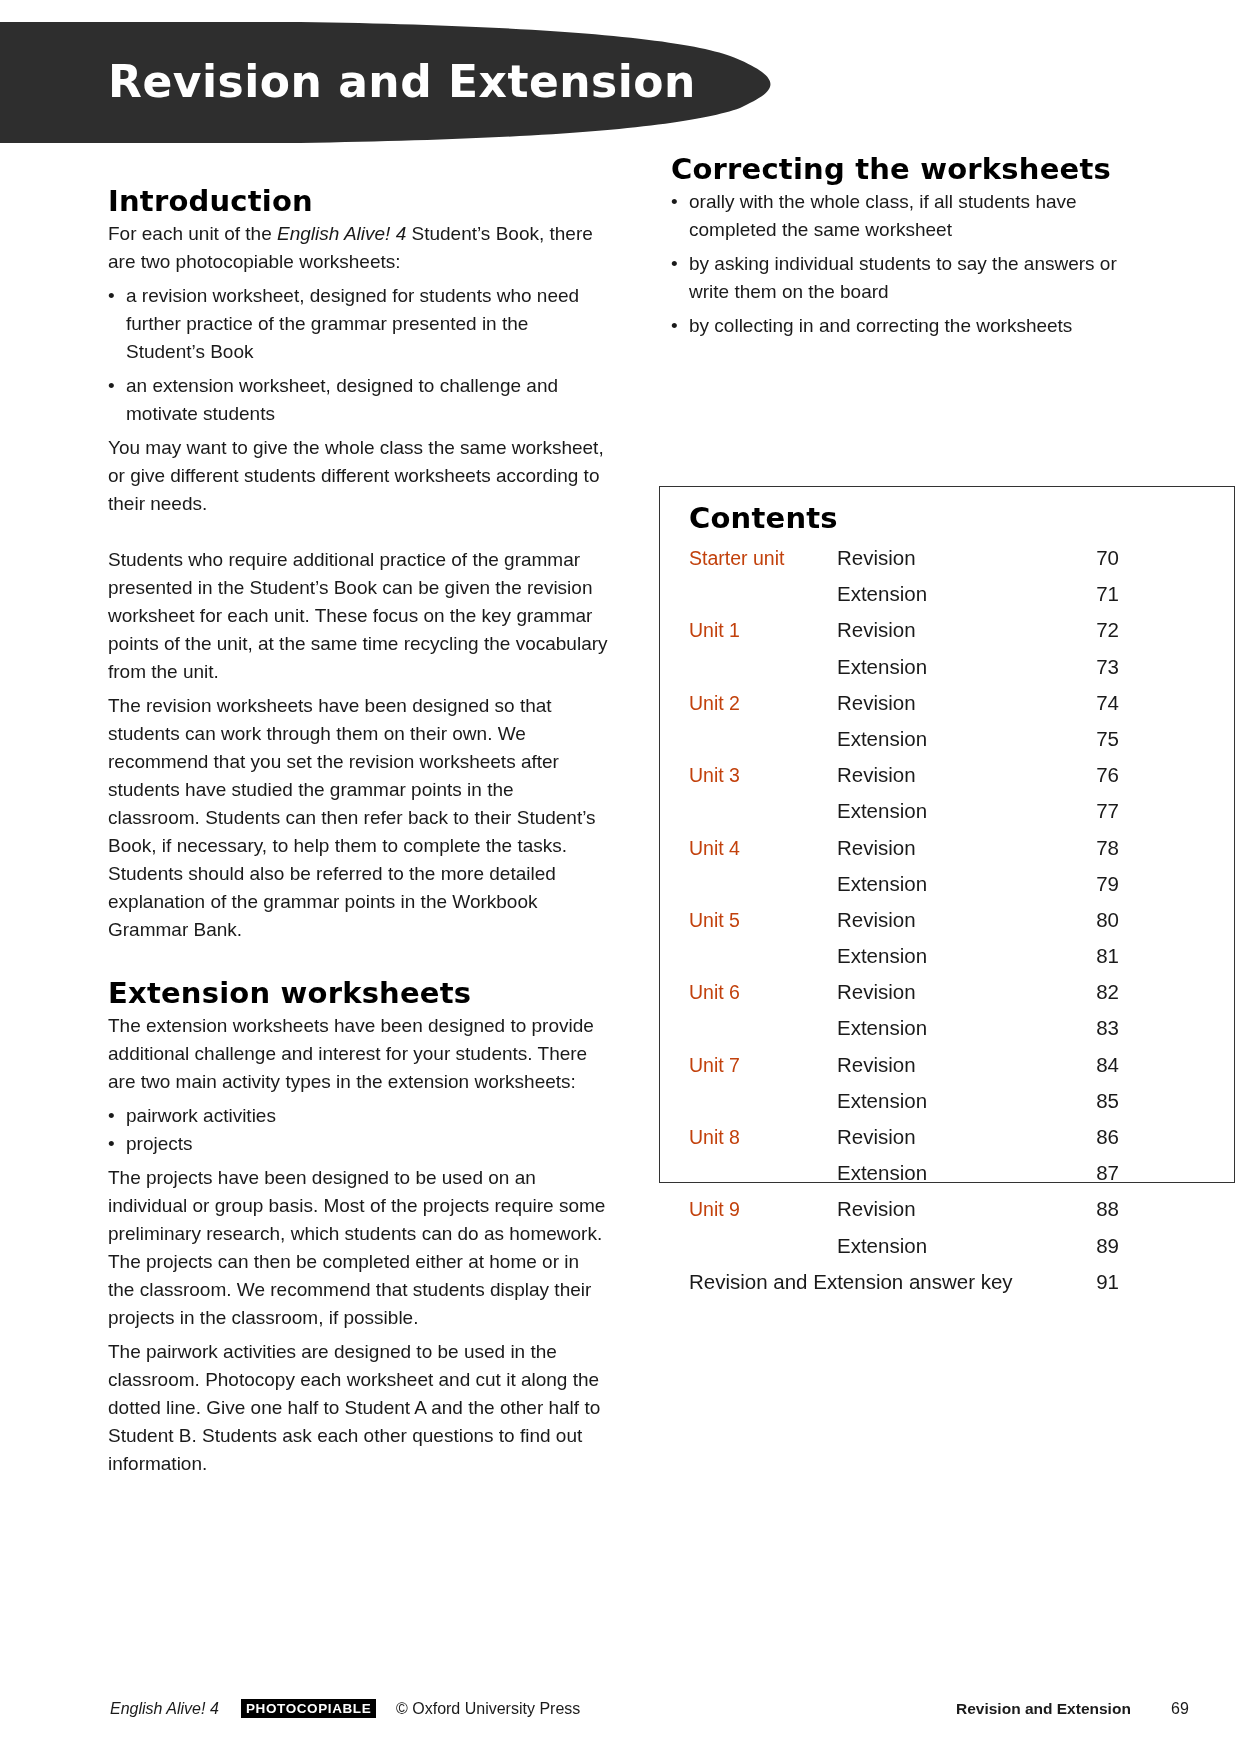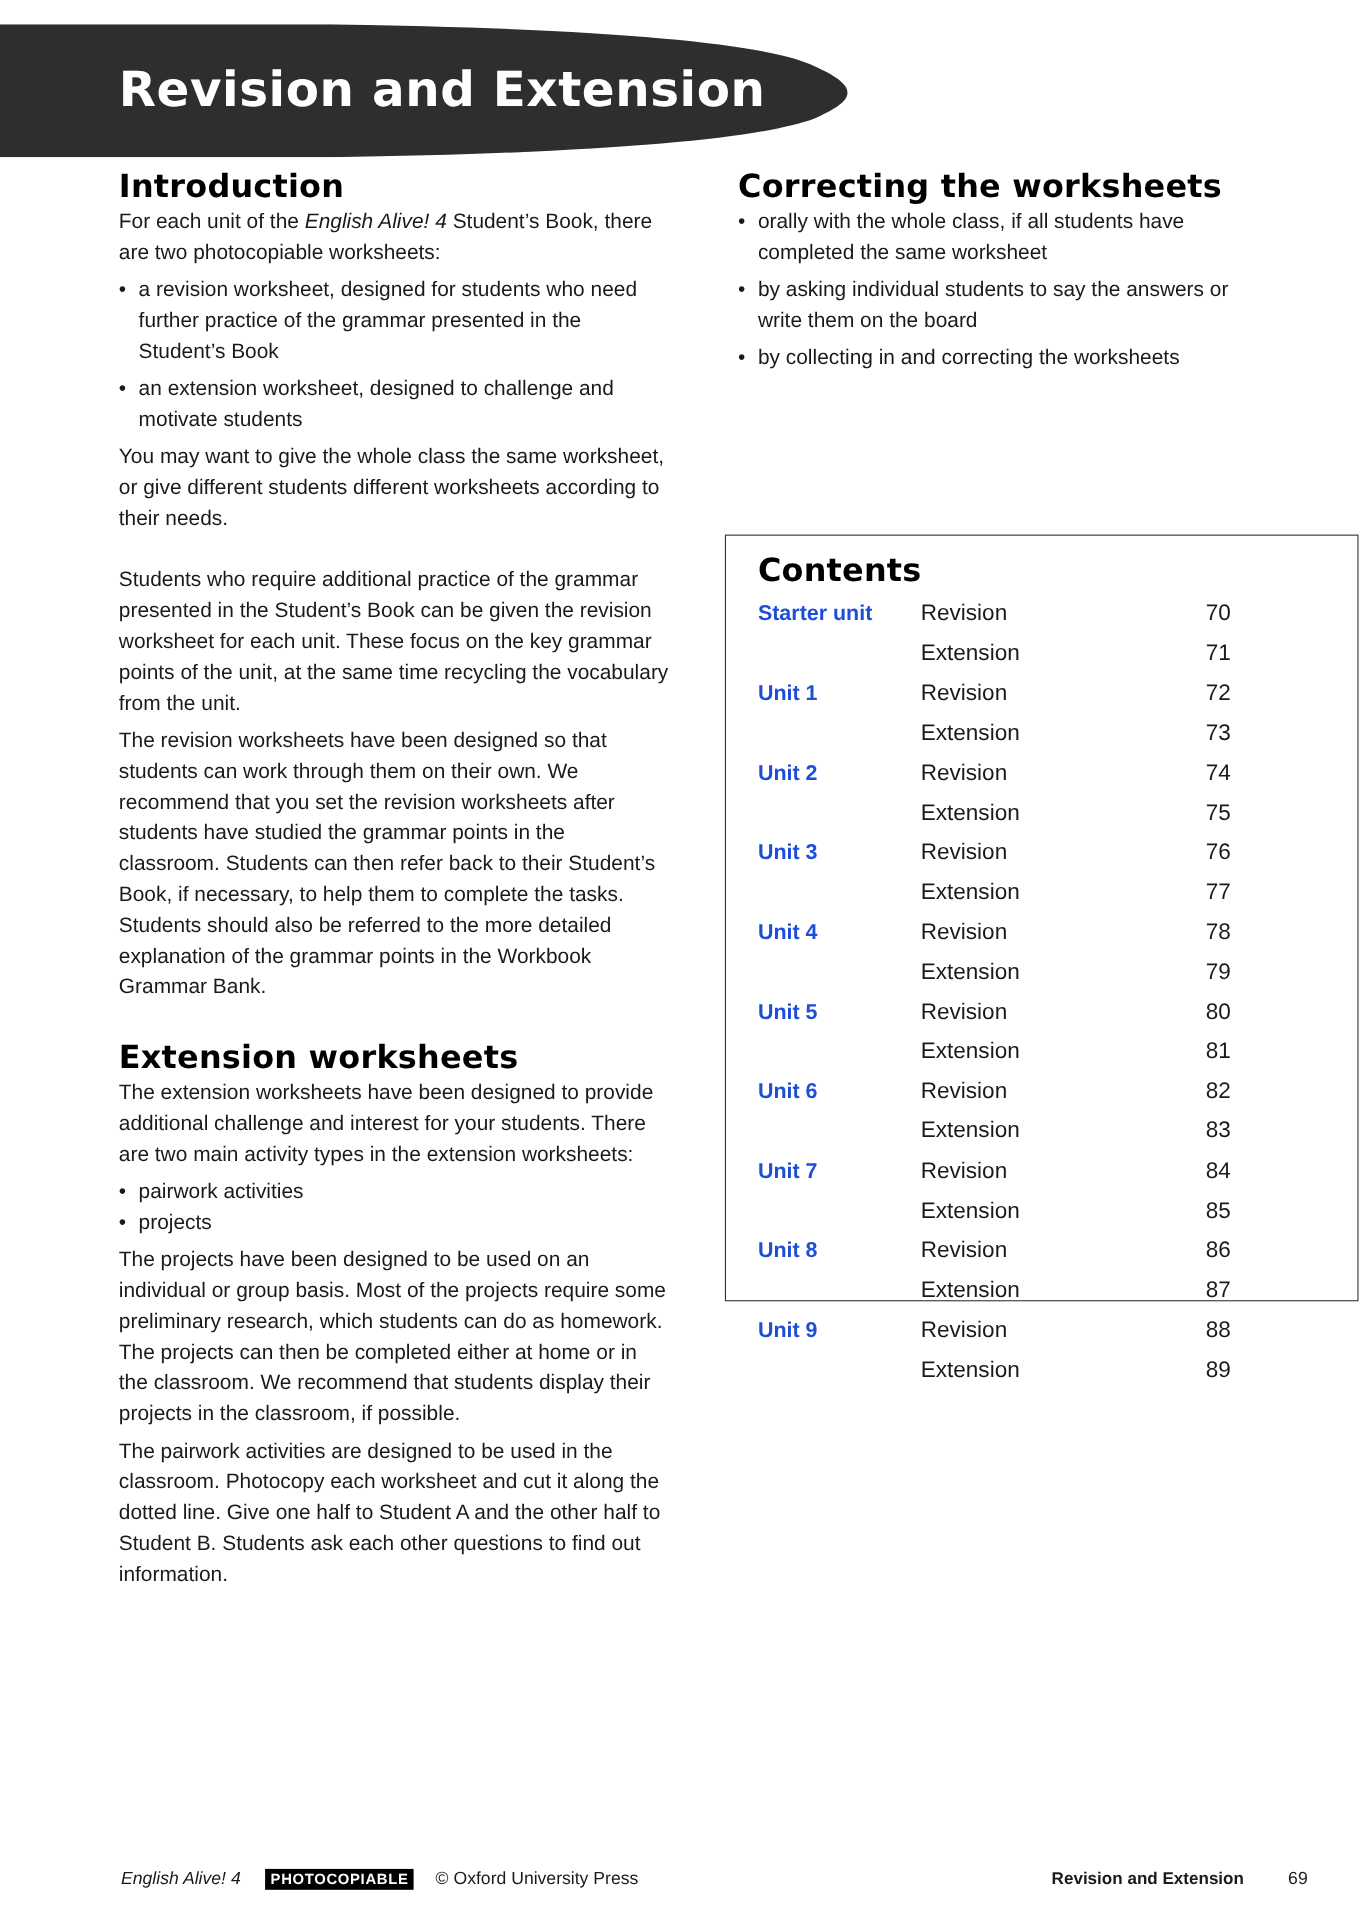--- a/index.html
+++ b/index.html
@@ -44,21 +44,21 @@
   }
   .contents-title {
     position: absolute; left: 29px; top: 12px;
   }
   .contents-table {
     position: absolute; left: 29px; top: 53px; width: 430px;
   }
   .toc-row {
     position: relative; height: 36.2px; font-size: 20.5px; line-height: 36px;
   }
-  .toc-unit { position: absolute; left: 0; font-weight: bold; color: #1d4ed8; font-size: 19.5px; }
+  .toc-unit { position: absolute; left: 0; font-weight: normal; color: #c2410c; font-size: 19.5px; }
   .toc-type { position: absolute; left: 148px; }
   .toc-page { position: absolute; right: 0; text-align: right; }
   .toc-answer { position: absolute; left: 0; }
 
   .footer {
     position: absolute; top: 1697px; left: 108px; right: 0; height: 24px;
     font-size: 16px; line-height: 24px;
   }
   .footer-book { position: absolute; left: 2px; font-style: italic; }
   .footer-badge {
@@ -74,21 +74,21 @@
 <body>
 
 <div class="banner">
   <svg width="775" height="121" viewBox="0 0 775 121">
     <path d="M0 0 L300 0 C560 4 700 18 740 38 C790 60 770 72 740 86 C690 104 560 117 300 121 L0 121 Z" fill="#2e2e2e"></path>
   </svg>
   <div class="banner-title">Revision and Extension</div>
 </div>
 
 <div class="col col-left">
-  <div class="section" style="margin-bottom:28px;">
+  <div class="section" style="margin-bottom:28px;margin-top:32px;">
     <h2>Introduction</h2>
     <p><span>For each unit of the </span><em>English Alive! 4</em><span> Student’s Book, there are two photocopiable worksheets:</span></p>
     <ul>
       <li><span class="bullet">•</span><span>a revision worksheet, designed for students who need further practice of the grammar presented in the Student’s Book</span></li>
       <li><span class="bullet">•</span><span>an extension worksheet, designed to challenge and motivate students</span></li>
     </ul>
     <p>You may want to give the whole class the same worksheet, or give different students different worksheets according to their needs.</p>
   </div>
 
   <div class="section" style="margin-bottom:30px;">
@@ -215,20 +215,24 @@
       <div class="toc-row">
         <span class="toc-unit">Unit 9</span>
         <span class="toc-type">Revision</span>
         <span class="toc-page">88</span>
       </div>
       <div class="toc-row">
         <span class="toc-unit"></span>
         <span class="toc-type">Extension</span>
         <span class="toc-page">89</span>
       </div>
+      <div class="toc-row">
+        <span class="toc-answer">Revision and Extension answer key</span>
+        <span class="toc-page">91</span>
+      </div>
     </div>
 </div>
 
 <div class="footer">
   <span class="footer-book">English Alive! 4</span>
   <span class="footer-badge">PHOTOCOPIABLE</span>
   <span class="footer-copy">© Oxford University Press</span>
   <span class="footer-section">Revision and Extension</span>
   <span class="footer-page">69</span>
 </div>

